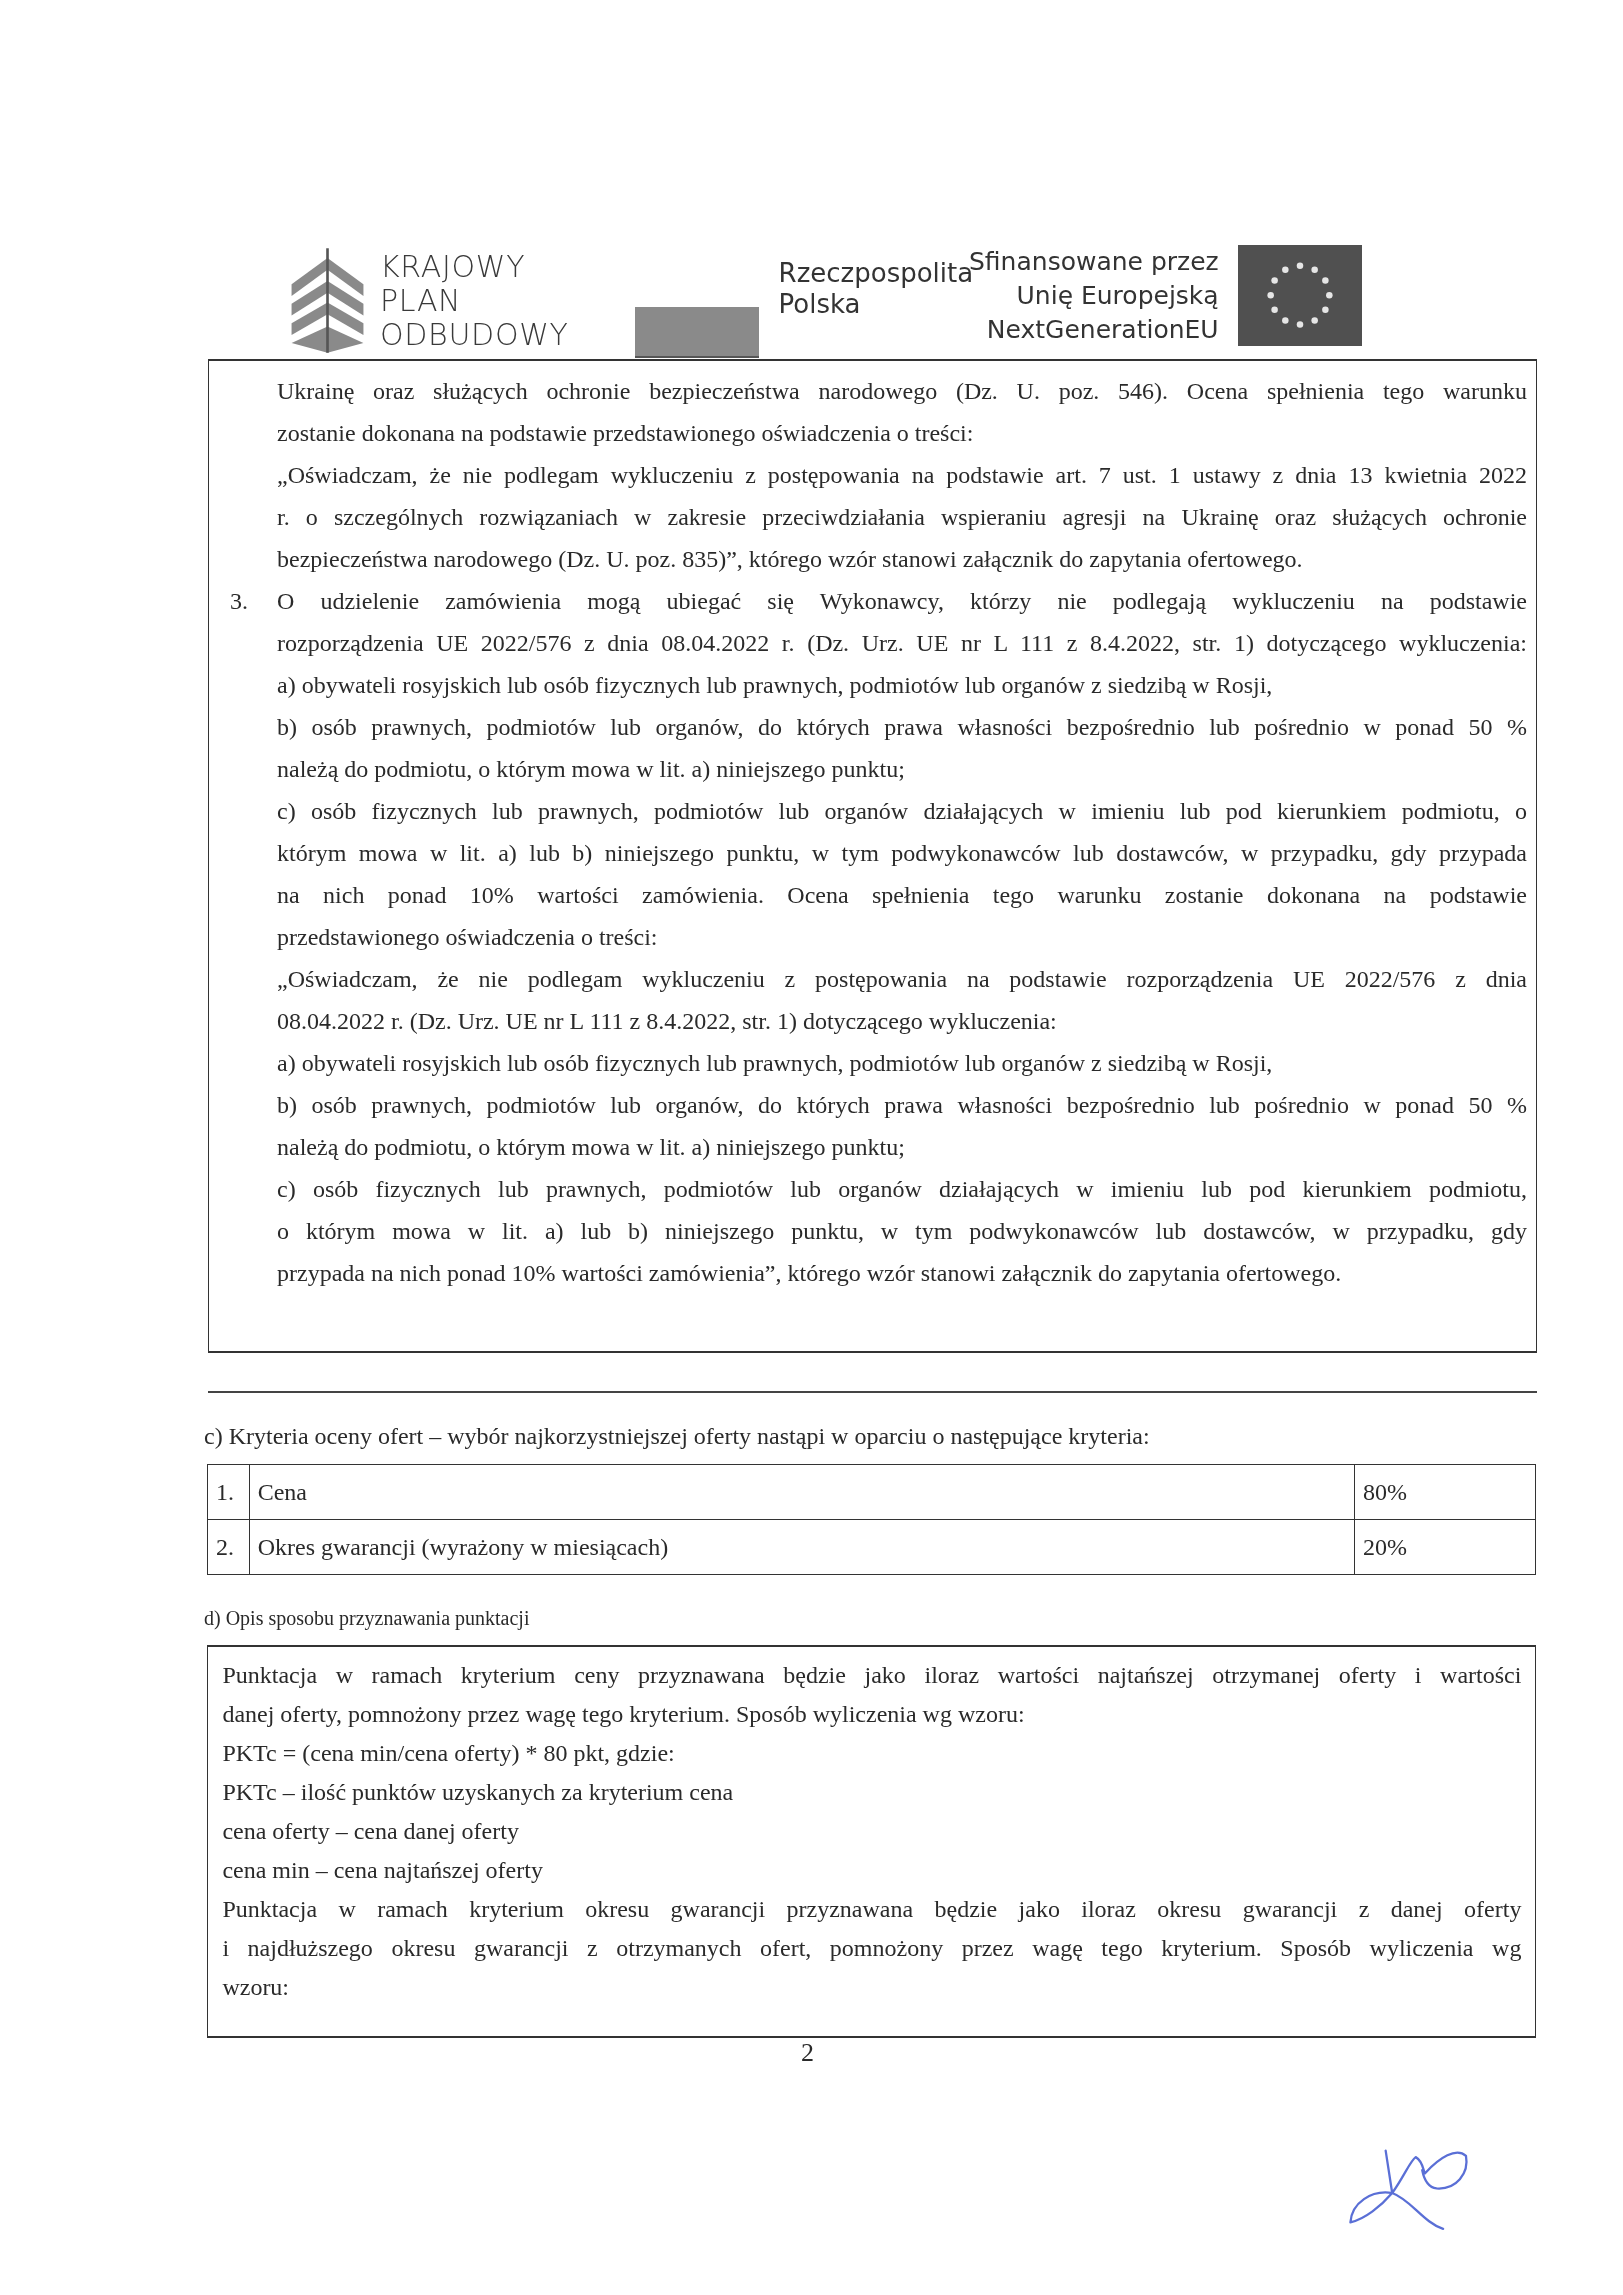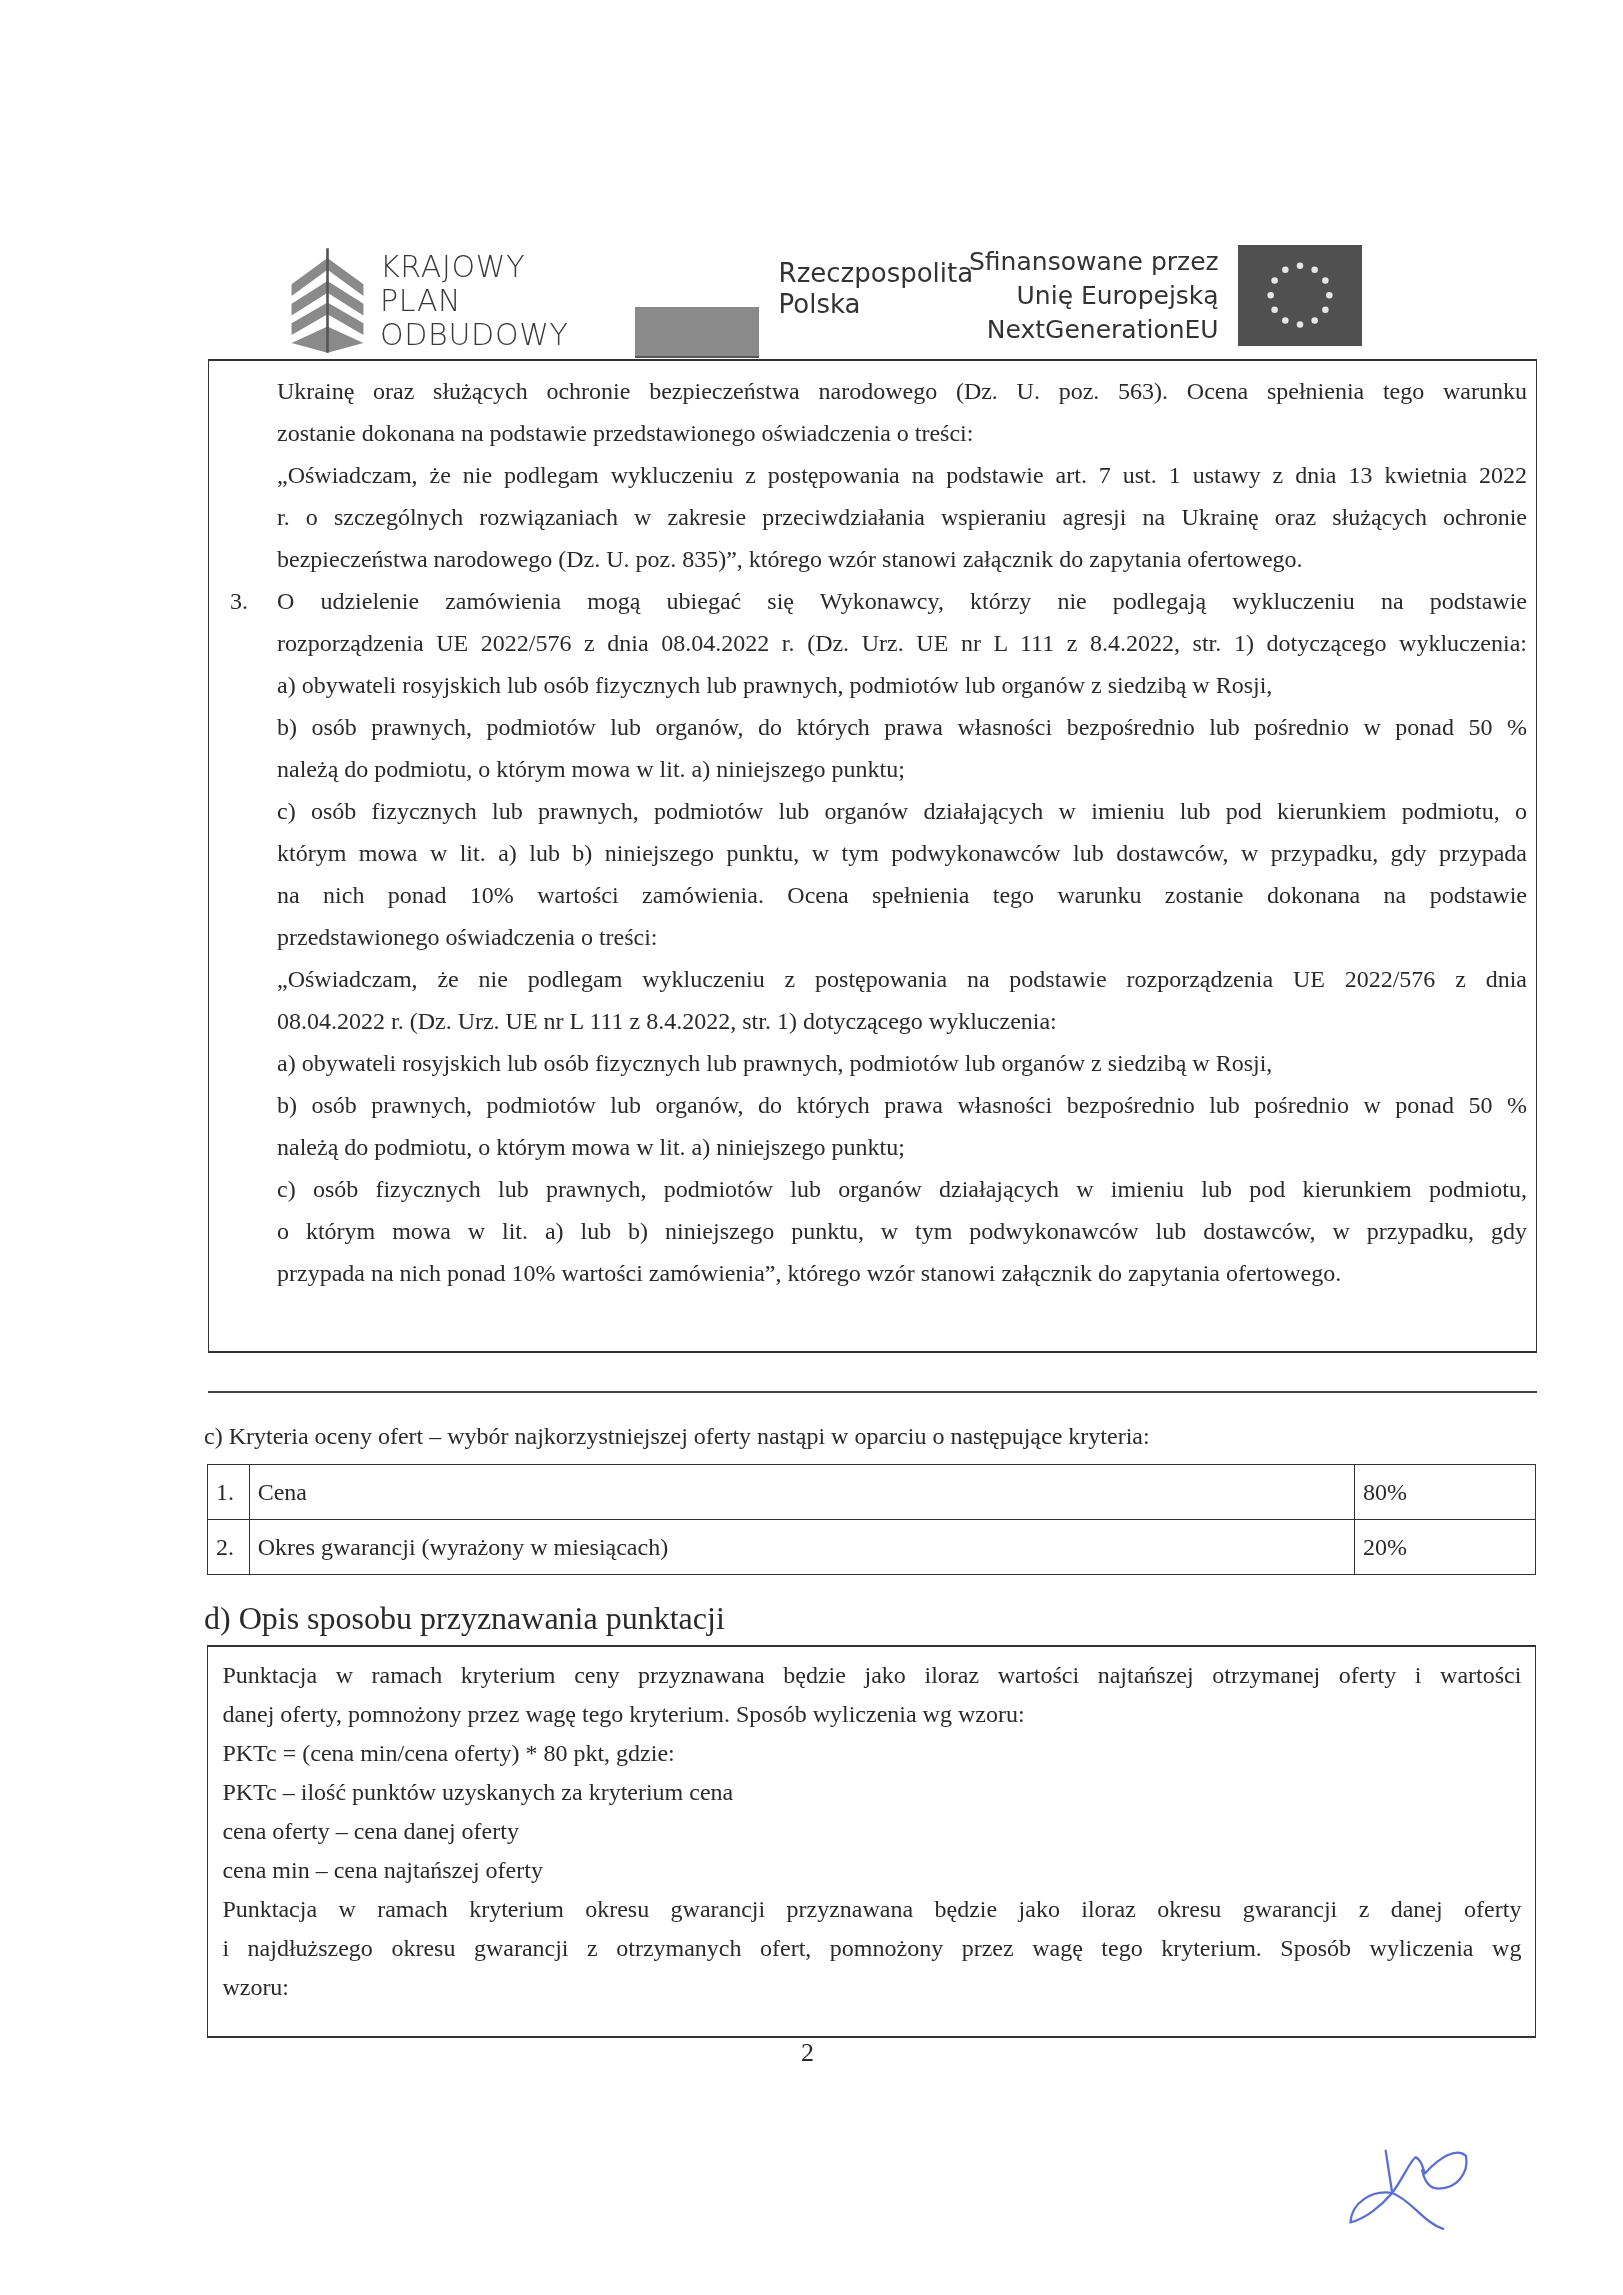--- a/index.html
+++ b/index.html
@@ -30,21 +30,21 @@
   .rule { position: absolute; left: 208px; top: 1391px; width: 1329px; height: 0; border-top: 2px solid #444; }
 
   .crit-title { position: absolute; left: 204px; top: 1420px; font-size: 24px; line-height: 33px; }
 
   
   .crit-table { position: absolute; left: 207px; top: 1464px; width: 1329px; border-collapse: collapse; font-size: 24px; }
   .crit-table td { border: 1.3px solid #333; height: 54px; padding: 0 7.9px; vertical-align: middle; }
   .crit-table td.n { width: 25px; text-align: left; }
   .crit-table td.w { width: 164px; text-align: left; }
 
-  .pts-title { position: absolute; left: 204px; top: 1602px; font-size: 32px; line-height: 33px; }
+  .pts-title { position: absolute; left: 204px; top: 1602px; font-size: 20px; line-height: 33px; }
 
   
   .box2 { position: absolute; left: 207px; top: 1645px; width: 1329px; height: 393px; border: 1.3px solid #333; border-top-width: 2px; border-bottom-width: 2.6px; box-sizing: border-box; }
   .box2 .para { left: 14.4px; width: 1299px; line-height: 39px; }
   .box2 .line { height: 39px; }
 
   .page-num { position: absolute; left: 801px; top: 2038px; font-size: 26px; }
 
   .signature { position: absolute; left: 1345px; top: 2131px; width: 144px; height: 111px; }
 </style>
@@ -105,21 +105,21 @@
           <circle cx="50" cy="77" r="5" fill="#e6e6e6"></circle>
           <circle cx="56.02885682970026" cy="54.5" r="5" fill="#e6e6e6"></circle>
           <circle cx="72.49999999999997" cy="38.028856829700274" r="5" fill="#e6e6e6"></circle>
         </svg>
     </div>
   </div>
 </div>
 
 <div class="box1">
   <div class="para" style="top: 9.2px;">
-    <span class="line just">Ukrainę oraz służących ochronie bezpieczeństwa narodowego (Dz. U. poz. 563). Ocena spełnienia tego warunku</span>
+    <span class="line just">Ukrainę oraz służących ochronie bezpieczeństwa narodowego (Dz. U. poz. 546). Ocena spełnienia tego warunku</span>
     <span class="line">zostanie dokonana na podstawie przedstawionego oświadczenia o treści:</span>
     <span class="line just">„Oświadczam, że nie podlegam wykluczeniu z postępowania na podstawie art. 7 ust. 1 ustawy z dnia 13 kwietnia 2022</span>
     <span class="line just">r. o szczególnych rozwiązaniach w zakresie przeciwdziałania wspieraniu agresji na Ukrainę oraz służących ochronie</span>
     <span class="line">bezpieczeństwa narodowego (Dz. U. poz. 835)”,  którego wzór stanowi załącznik do zapytania ofertowego.</span>
   </div>
   <div class="para" style="top: 219px;">
     <span class="num">3.</span>
     <span class="line just">O udzielenie zamówienia mogą ubiegać się Wykonawcy, którzy nie podlegają wykluczeniu na podstawie</span>
     <span class="line just">rozporządzenia UE 2022/576 z dnia 08.04.2022 r. (Dz. Urz. UE nr L 111 z 8.4.2022, str. 1) dotyczącego wykluczenia:</span>
     <span class="line">a) obywateli rosyjskich lub osób fizycznych lub prawnych, podmiotów lub organów z siedzibą w Rosji,</span>

